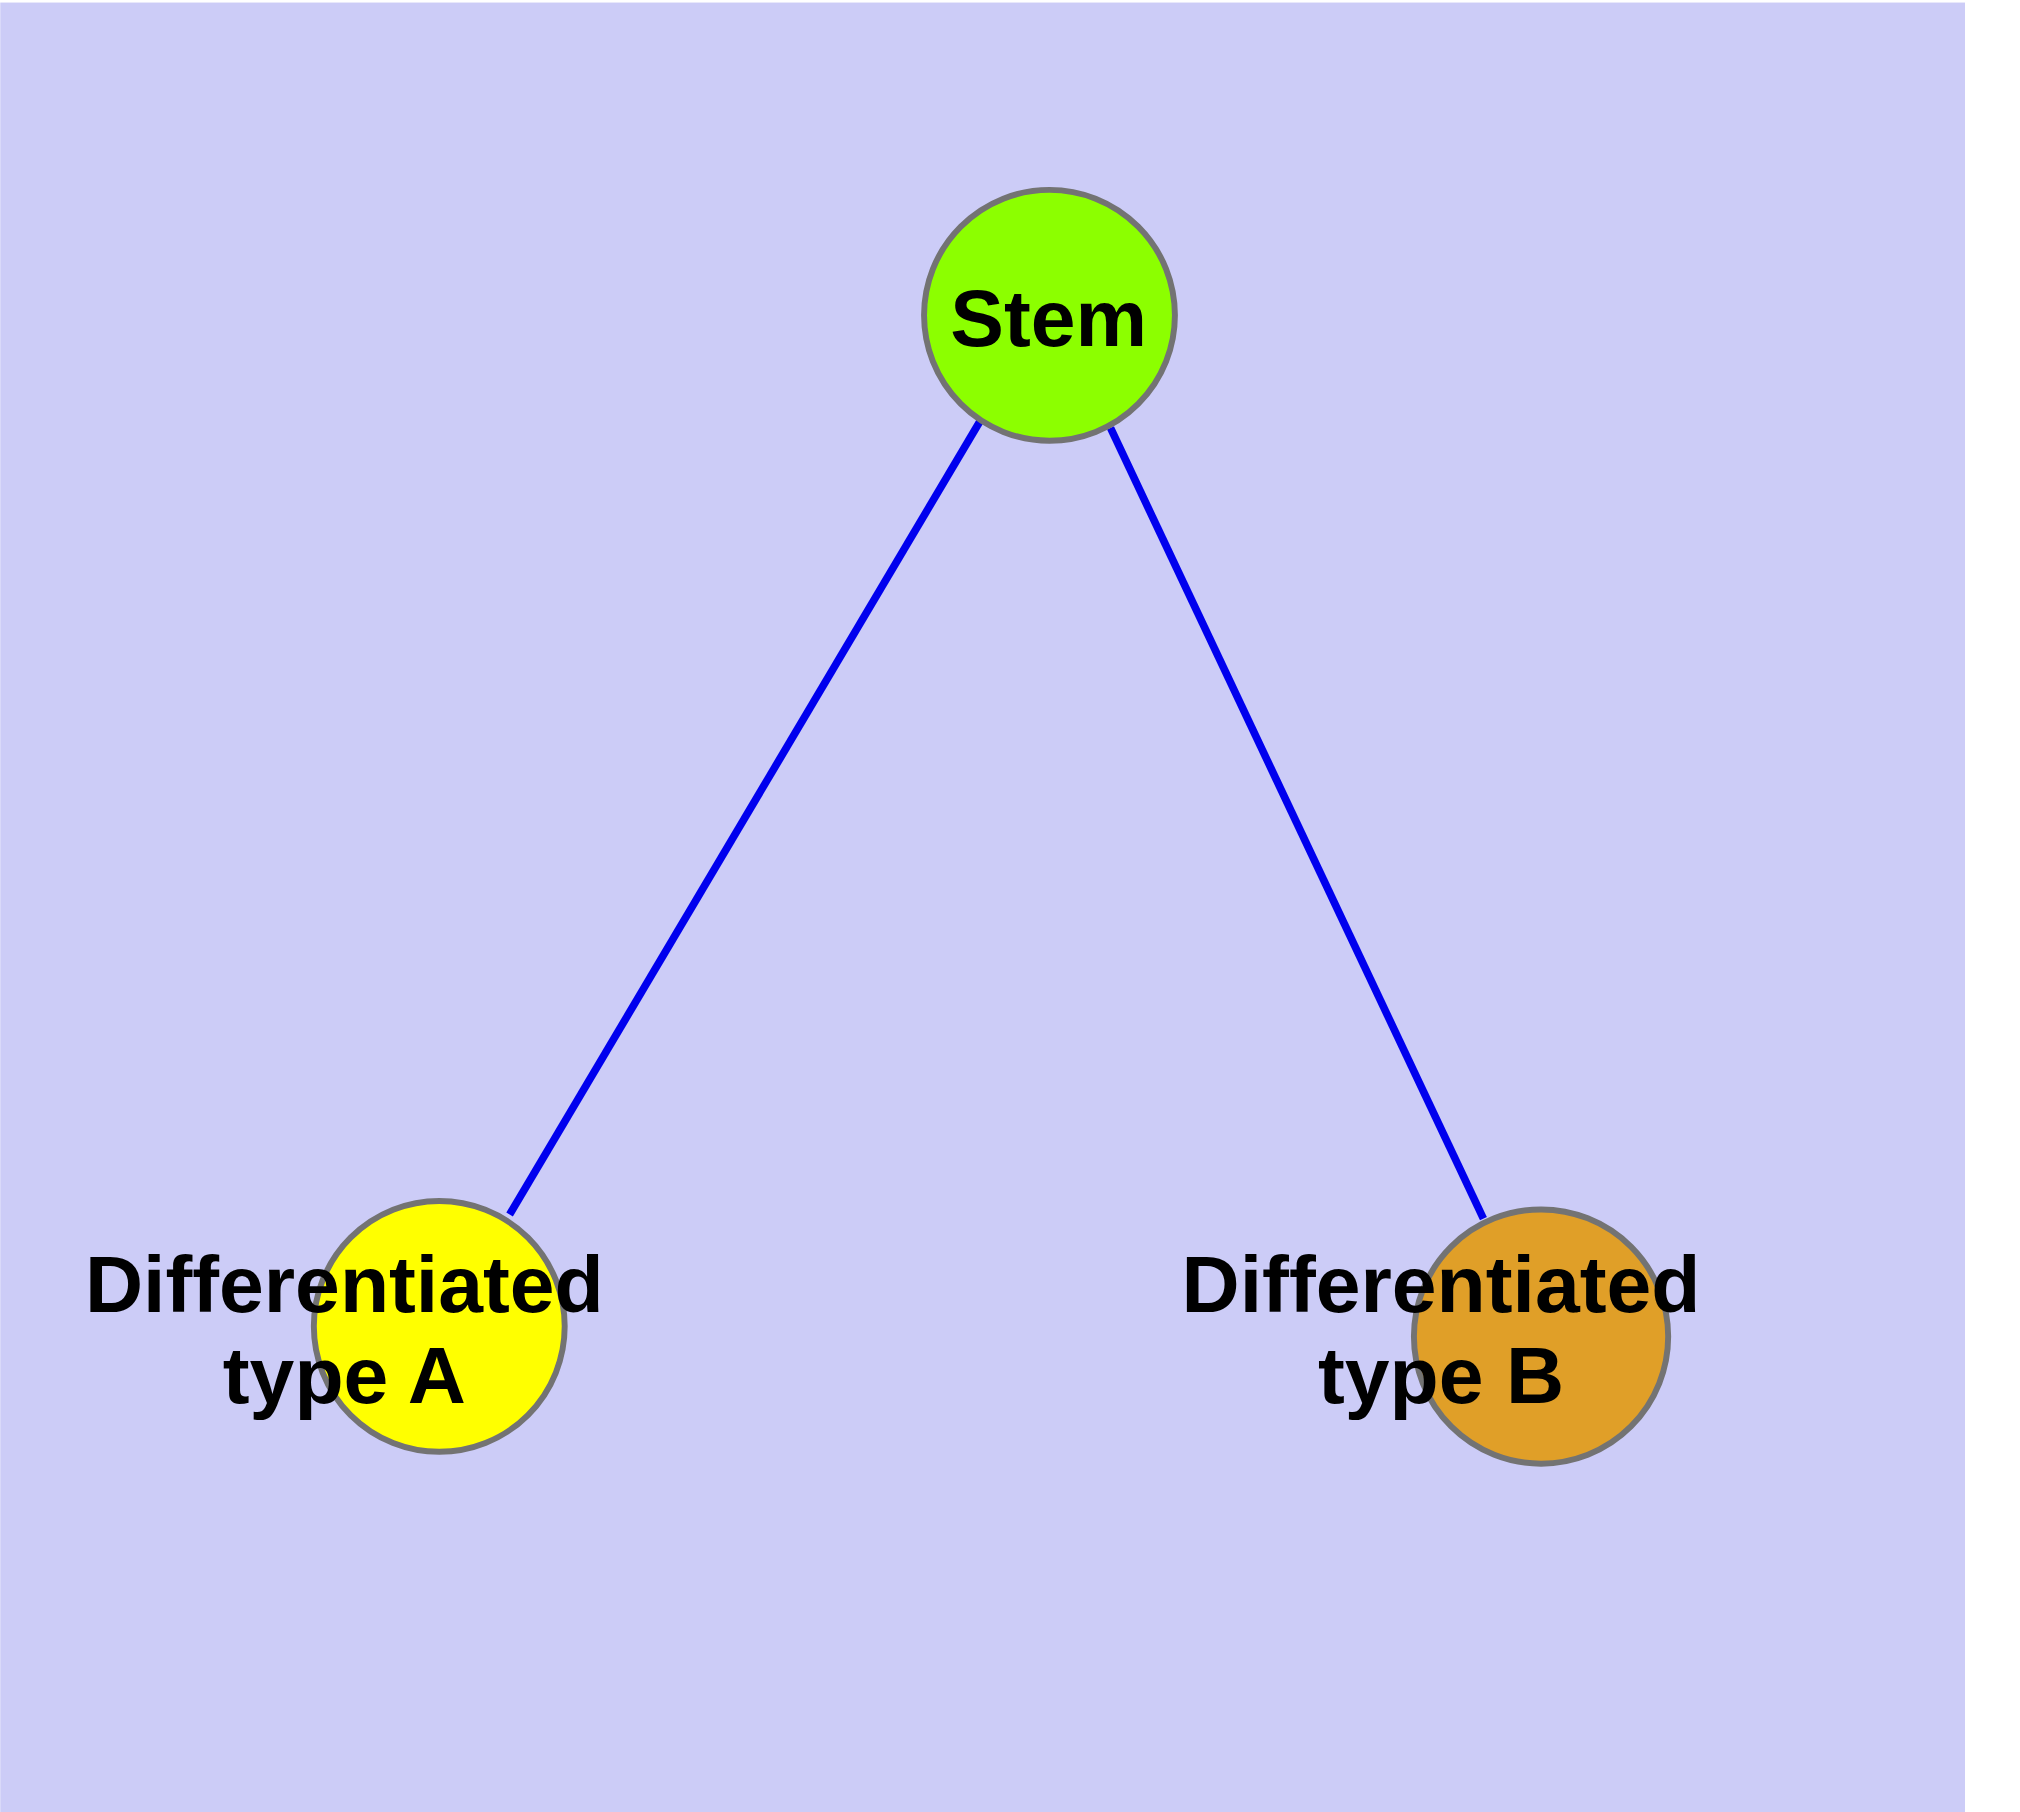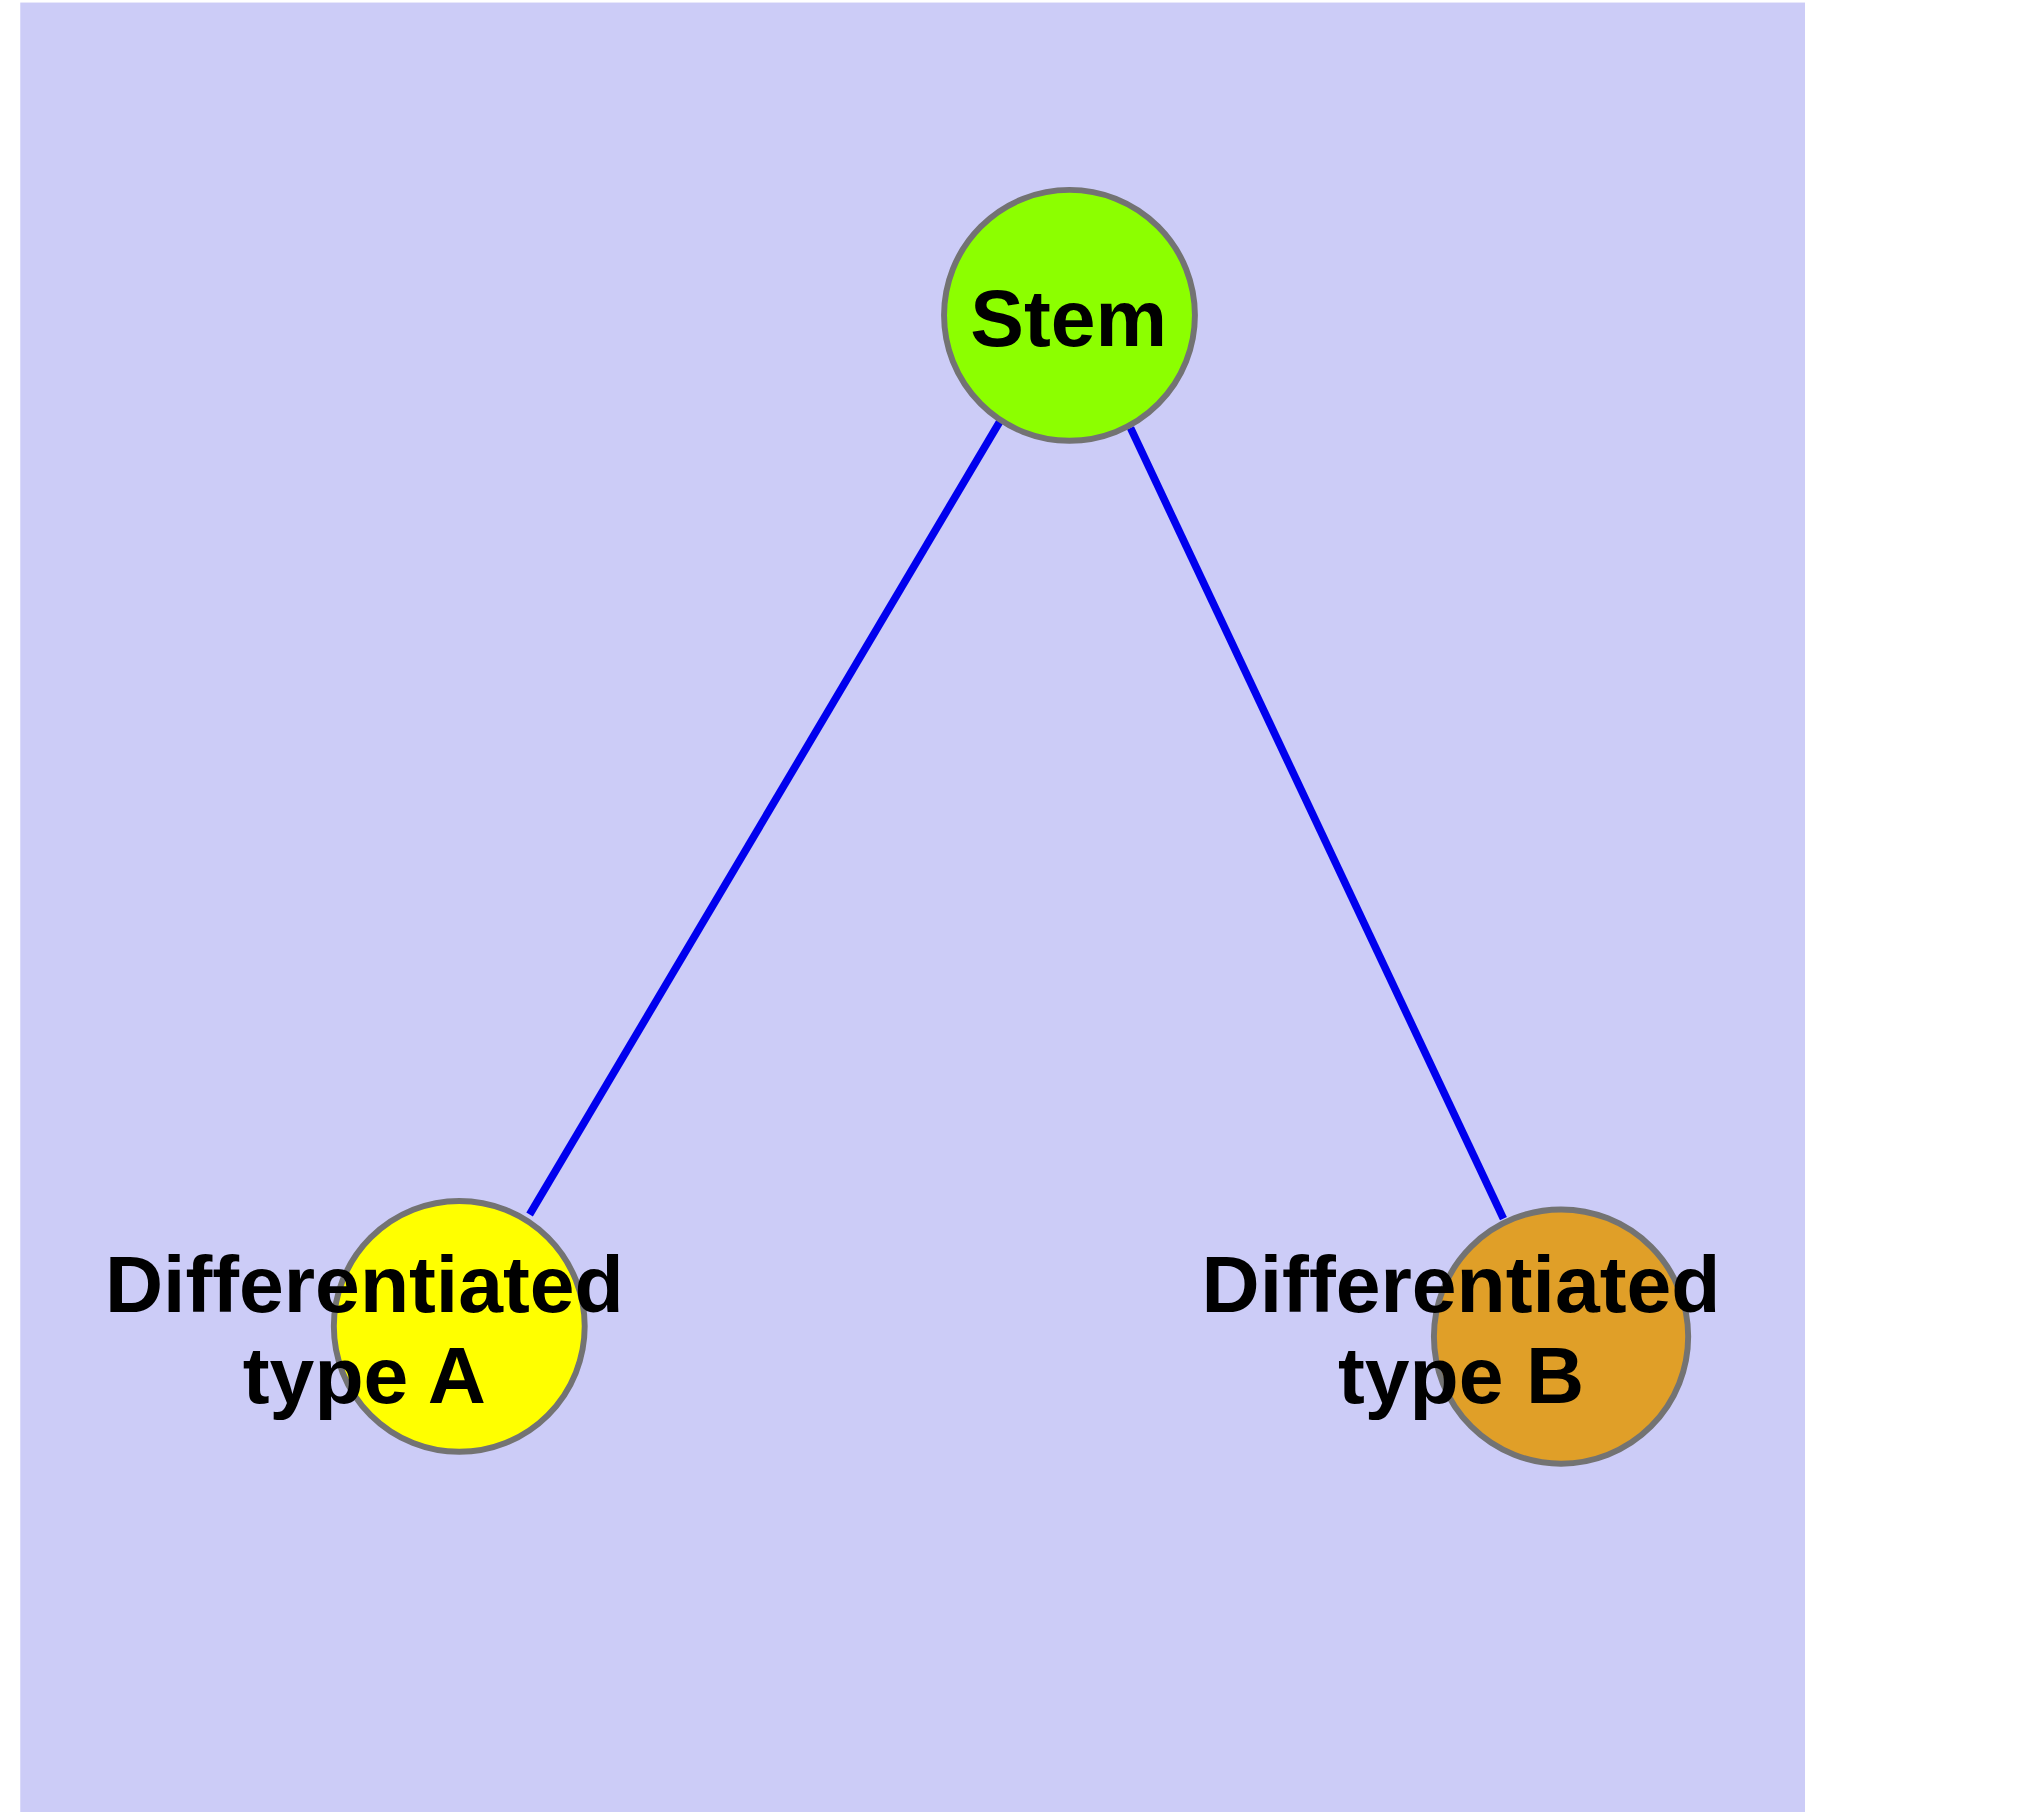--- a/index.html
+++ b/index.html
@@ -3,26 +3,25 @@
 <meta charset="utf-8">
 <title>Cell Differentiation Graph</title>
 <style>
   html, body {
     margin: 0;
     padding: 0;
     background: #ffffff;
   }
   #canvas {
     position: relative;
-    width: 1785px;
+    width: 1965px;
     height: 1812px;
     background: #ffffff;
     overflow: hidden;
     font-family: "Liberation Sans", "DejaVu Sans", sans-serif;
-    margin-left: 20px;
   }
   #graph-svg {
     position: absolute;
     left: 0;
     top: 0;
     width: 2021px;
     height: 1812px;
     display: block;
   }
   .node-label {

